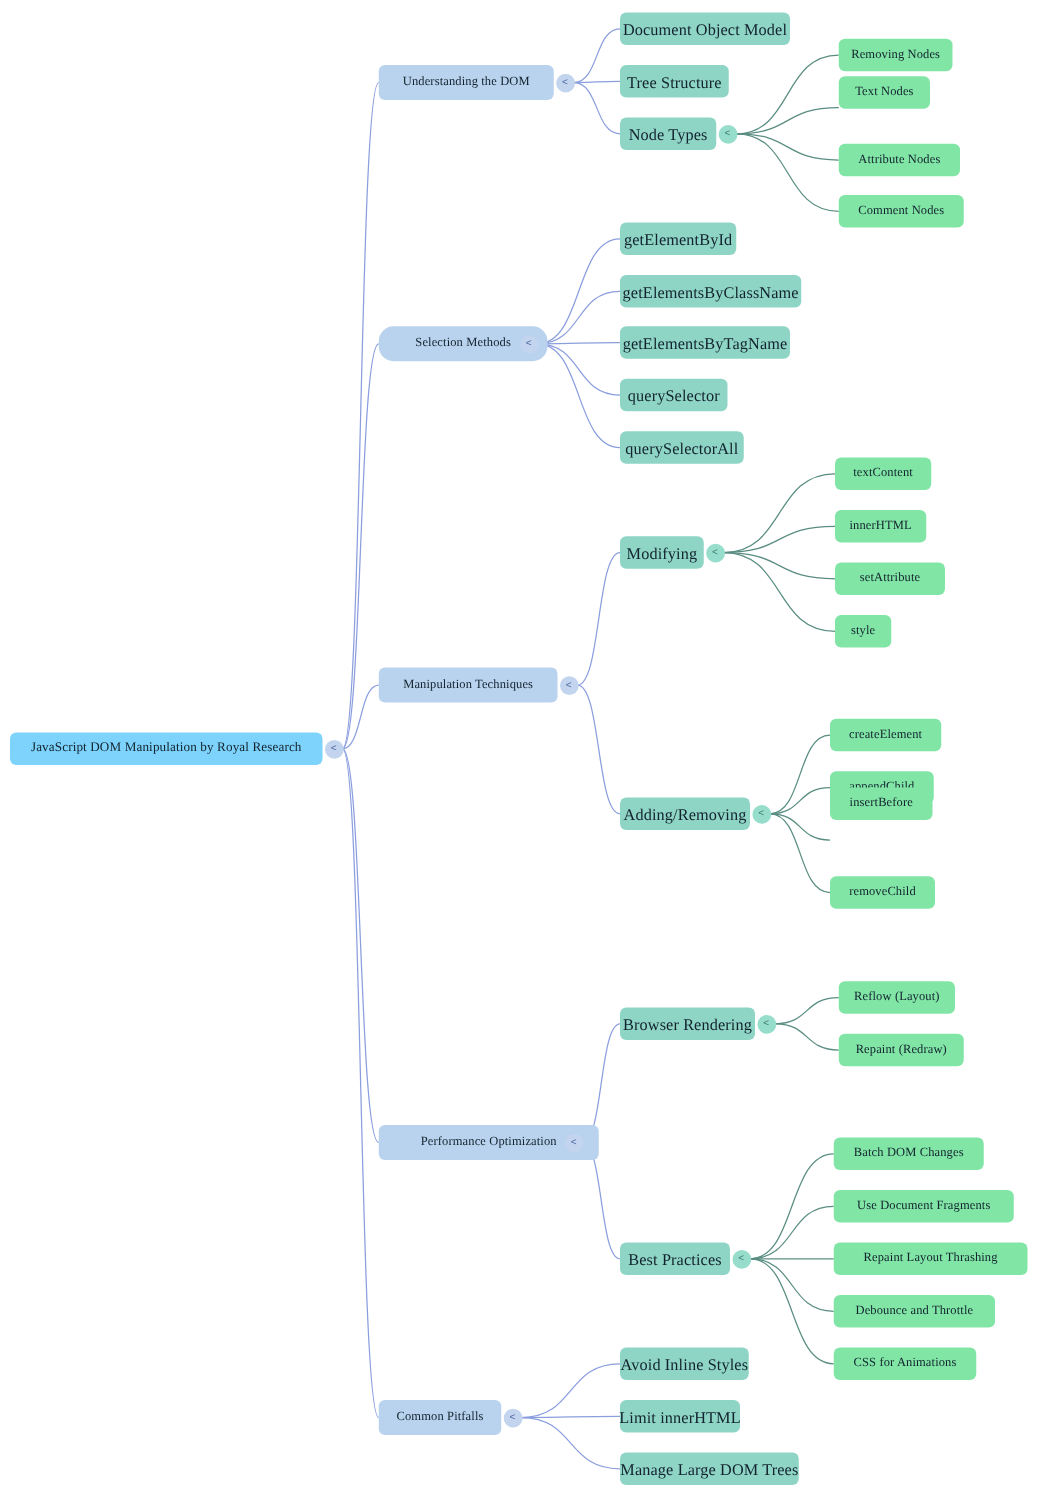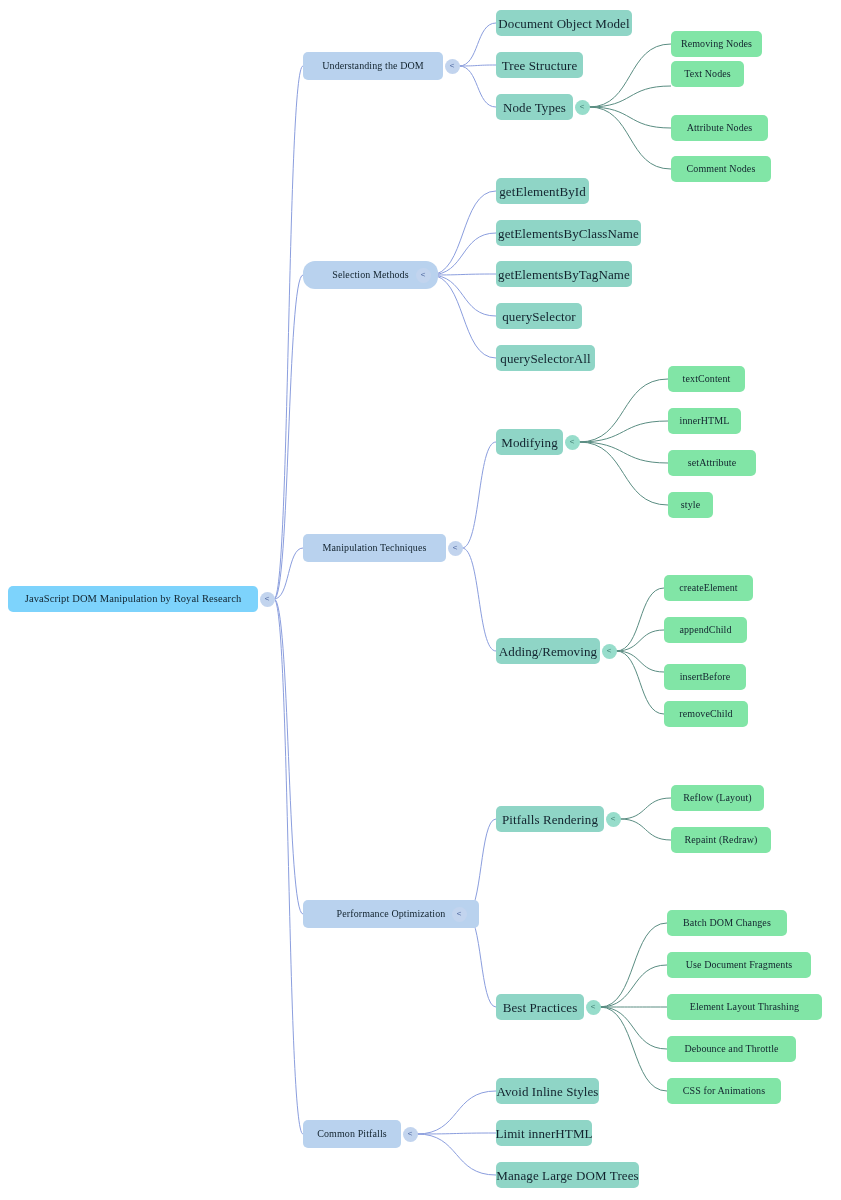--- a/index.html
+++ b/index.html
@@ -193,52 +193,52 @@
       <div class="node node-l2" style="left: 496px; top: 638px; width: 104px; height: 26px;">
         <span>Adding/Removing</span>
       </div>
       <div class="toggle toggle-green" style="left: 601.5px; top: 643.5px;">&lt;</div>
       <div class="node node-leaf" style="left: 664px; top: 575px; width: 89px; height: 26px;">
         <span>createElement</span>
       </div>
       <div class="node node-leaf" style="left: 664px; top: 617px; width: 83px; height: 26px;">
         <span>appendChild</span>
       </div>
-      <div class="node node-leaf" style="left: 664px; top: 664px; width: 82px; height: 26px;">
+      <div class="node node-leaf" style="left: 664px; top: 630px; width: 82px; height: 26px;">
         <span>insertBefore</span>
       </div>
       <div class="node node-leaf" style="left: 664px; top: 701px; width: 84px; height: 26px;">
         <span>removeChild</span>
       </div>
       <div class="node node-l1" style="left: 303px; top: 900px; width: 176px; height: 28px;">
         <span>Performance Optimization</span>
       </div>
       <div class="toggle toggle-blue" style="left: 451.5px; top: 906.5px;">&lt;</div>
       <div class="node node-l2" style="left: 496px; top: 806px; width: 108px; height: 26px;">
-        <span>Pitfalls Rendering</span>
+        <span>Browser Rendering</span>
       </div>
       <div class="toggle toggle-green" style="left: 605.5px; top: 811.5px;">&lt;</div>
       <div class="node node-leaf" style="left: 671px; top: 785px; width: 93px; height: 26px;">
         <span>Reflow (Layout)</span>
       </div>
       <div class="node node-leaf" style="left: 671px; top: 827px; width: 100px; height: 26px;">
         <span>Repaint (Redraw)</span>
       </div>
       <div class="node node-l2" style="left: 496px; top: 994px; width: 88px; height: 26px;">
         <span>Best Practices</span>
       </div>
       <div class="toggle toggle-green" style="left: 585.5px; top: 999.5px;">&lt;</div>
       <div class="node node-leaf" style="left: 667px; top: 910px; width: 120px; height: 26px;">
         <span>Batch DOM Changes</span>
       </div>
       <div class="node node-leaf" style="left: 667px; top: 952px; width: 144px; height: 26px;">
         <span>Use Document Fragments</span>
       </div>
       <div class="node node-leaf" style="left: 667px; top: 994px; width: 155px; height: 26px;">
-        <span>Element Layout Thrashing</span>
+        <span>Repaint Layout Thrashing</span>
       </div>
       <div class="node node-leaf" style="left: 667px; top: 1036px; width: 129px; height: 26px;">
         <span>Debounce and Throttle</span>
       </div>
       <div class="node node-leaf" style="left: 667px; top: 1078px; width: 114px; height: 26px;">
         <span>CSS for Animations</span>
       </div>
       <div class="node node-l1" style="left: 303px; top: 1120px; width: 98px; height: 28px;">
         <span>Common Pitfalls</span>
       </div>

